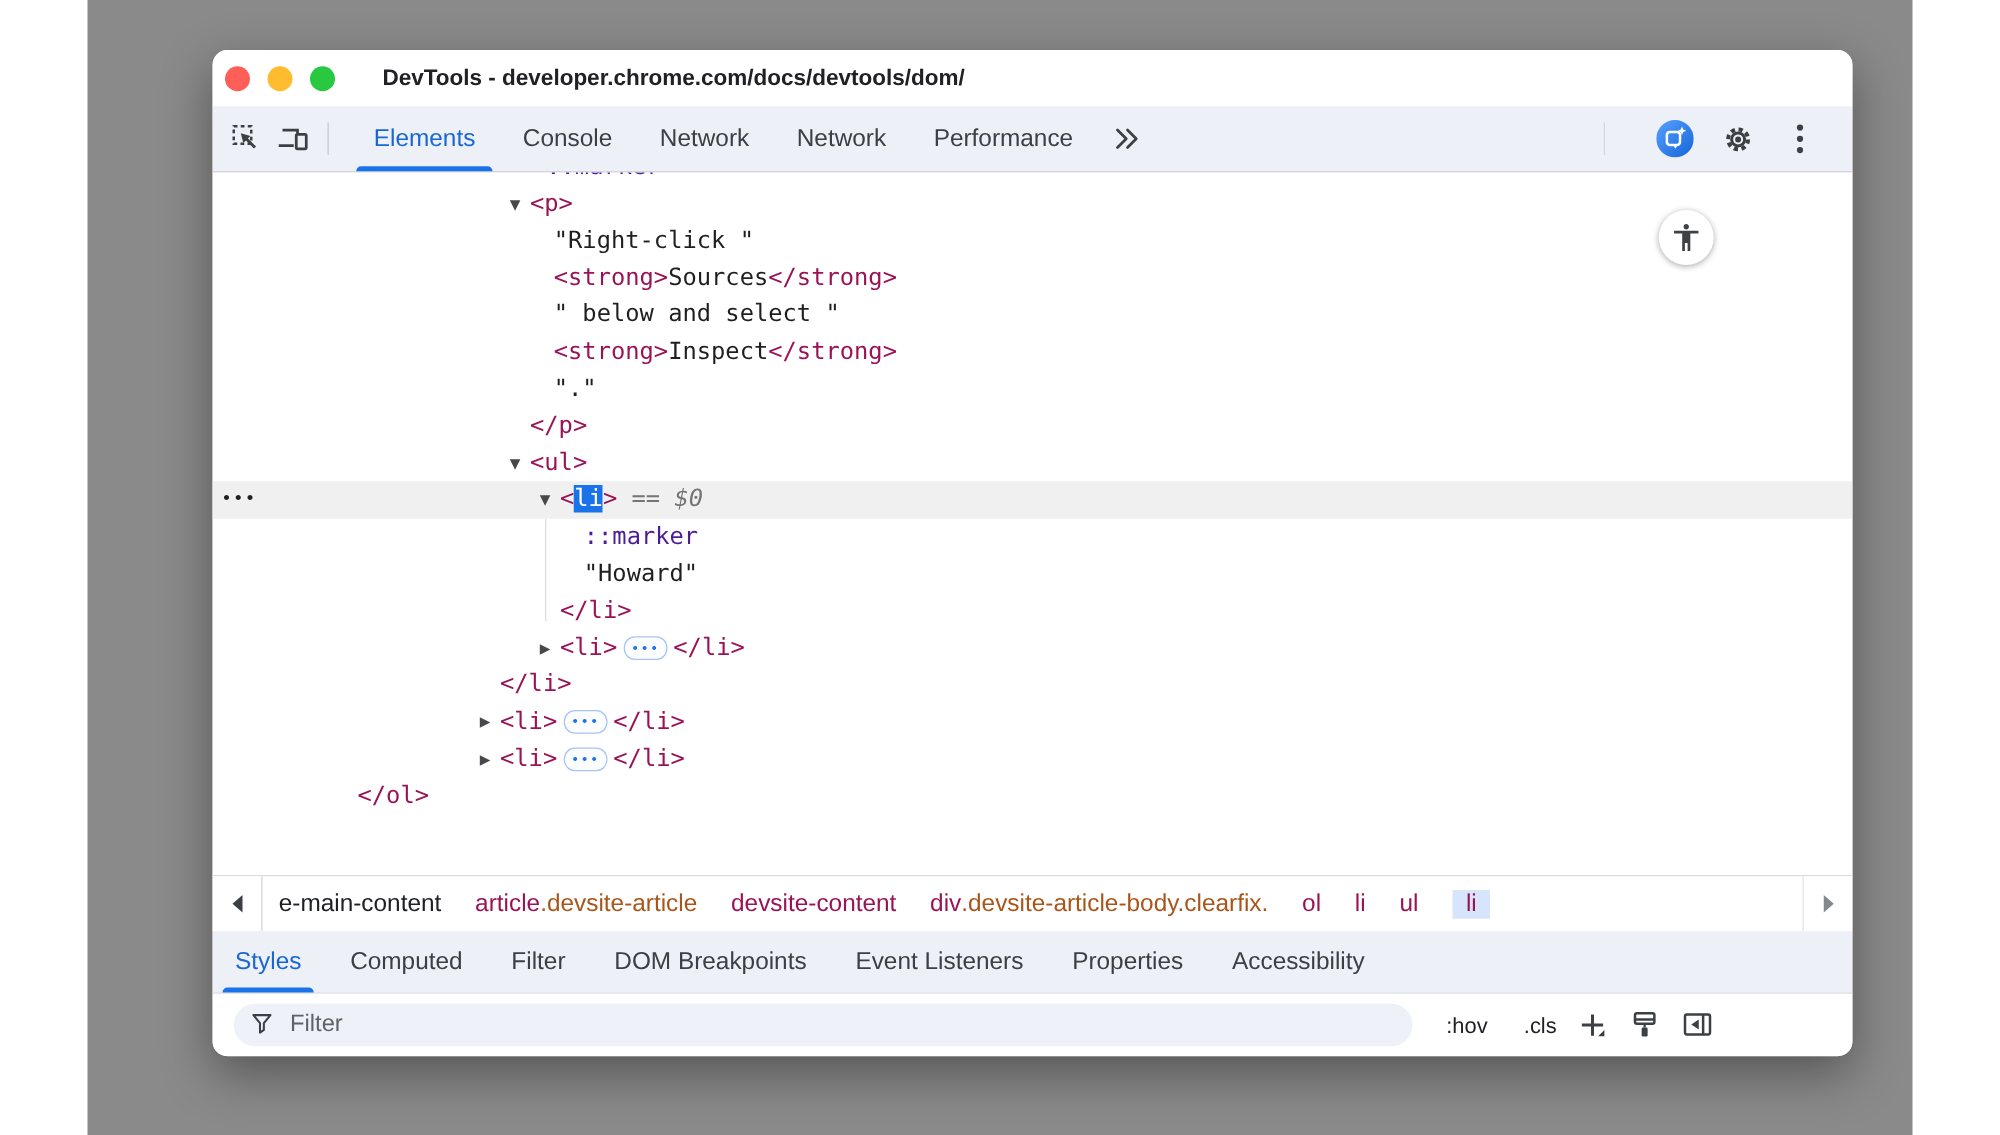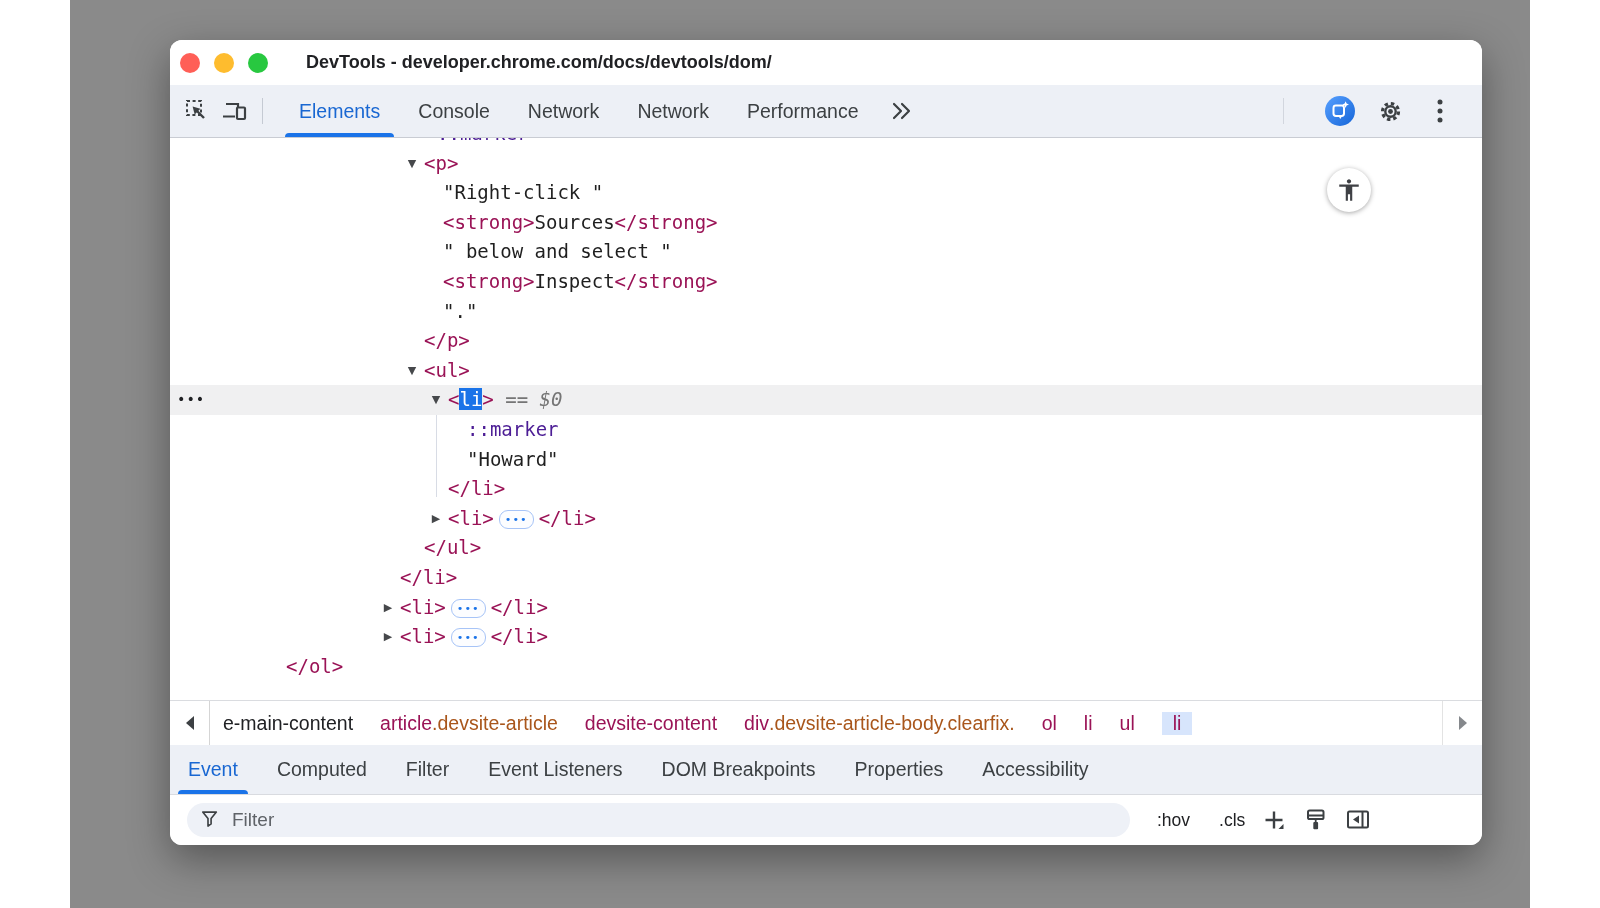--- a/index.html
+++ b/index.html
@@ -158,21 +158,20 @@
       <div class="tree-line" style="padding-left: 273px;"><span class="sg-text">" below and select "</span></div>
       <div class="tree-line" style="padding-left: 273px;"><span class="sg-tag">&lt;strong&gt;</span><span class="sg-text">Inspect</span><span class="sg-tag">&lt;/strong&gt;</span></div>
       <div class="tree-line" style="padding-left: 273px;"><span class="sg-text">"."</span></div>
       <div class="tree-line" style="padding-left: 254px;"><span class="sg-tag">&lt;/p&gt;</span></div>
       <div class="tree-line" style="padding-left: 254px;"><span class="arrow" style="left: 232px;">▼</span><span class="sg-tag">&lt;ul&gt;</span></div>
       <div class="tree-line hl" style="padding-left: 278px;"><span class="row-dots">•••</span><span class="arrow" style="left: 256px;">▼</span><span class="sg-tag">&lt;</span><span class="sg-sel">li</span><span class="sg-tag">&gt;</span><span class="sg-muted"> == </span><span class="sg-dollar">$0</span></div>
       <div class="tree-line" style="padding-left: 297px;"><span class="sg-pseudo">::marker</span></div>
       <div class="tree-line" style="padding-left: 297px;"><span class="sg-text">"Howard"</span></div>
       <div class="tree-line" style="padding-left: 278px;"><span class="sg-tag">&lt;/li&gt;</span></div>
       <div class="tree-line" style="padding-left: 278px;"><span class="arrow" style="left: 256px;">▶</span><span class="sg-tag">&lt;li&gt;</span><span class="sg-ellipsis">•••</span><span class="sg-tag">&lt;/li&gt;</span></div>
-      <div class="tree-line" style="padding-left: 254px;"><span class="sg-tag">&lt;/ul&gt;</span></div>
       <div class="tree-line" style="padding-left: 230px;"><span class="sg-tag">&lt;/li&gt;</span></div>
       <div class="tree-line" style="padding-left: 230px;"><span class="arrow" style="left: 208px;">▶</span><span class="sg-tag">&lt;li&gt;</span><span class="sg-ellipsis">•••</span><span class="sg-tag">&lt;/li&gt;</span></div>
       <div class="tree-line" style="padding-left: 230px;"><span class="arrow" style="left: 208px;">▶</span><span class="sg-tag">&lt;li&gt;</span><span class="sg-ellipsis">•••</span><span class="sg-tag">&lt;/li&gt;</span></div>
       <div class="tree-line" style="padding-left: 116px;"><span class="sg-tag">&lt;/ol&gt;</span></div>
     </div>
 
   <div class="a11y-btn">
     <svg width="26" height="26" viewBox="0 0 24 24">
       <path d="M12 2c1.1 0 2 .9 2 2s-.9 2-2 2-2-.9-2-2 .9-2 2-2zm9 7h-6v13h-2v-6h-2v6H9V9H3V7h18v2z" fill="#3f4145"></path>
     </svg>
@@ -209,25 +208,25 @@
         <div class="crumb selected">
           <span class="p-tag">li</span>
         </div>
       </div>
     <span class="crumb-nav right">
         <span class="tri-right"></span>
       </span>
   </div>
 
   <div class="stylesbar">
-      <div class="stab active">Event</div>
+      <div class="stab active">Styles</div>
       <div class="stab">Computed</div>
       <div class="stab">Filter</div>
+      <div class="stab">DOM Breakpoints</div>
       <div class="stab">Event Listeners</div>
-      <div class="stab">DOM Breakpoints</div>
       <div class="stab">Properties</div>
       <div class="stab">Accessibility</div>
     </div>
 
   <div class="filterbar">
     <div class="filter-pill">
       <span>
         <svg width="20" height="20" viewBox="0 0 22 22">
           <path d="M3 4.5h15l-5.8 7v6l-3.4 2.4v-8.4z" fill="none" stroke="#3c4043" stroke-width="1.8" stroke-linejoin="round"></path>
         </svg>

